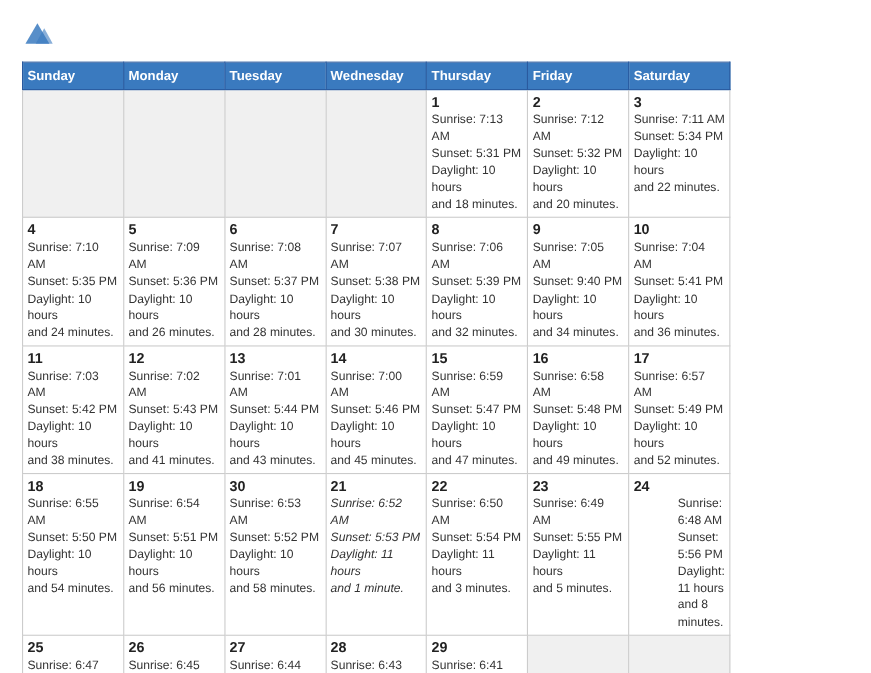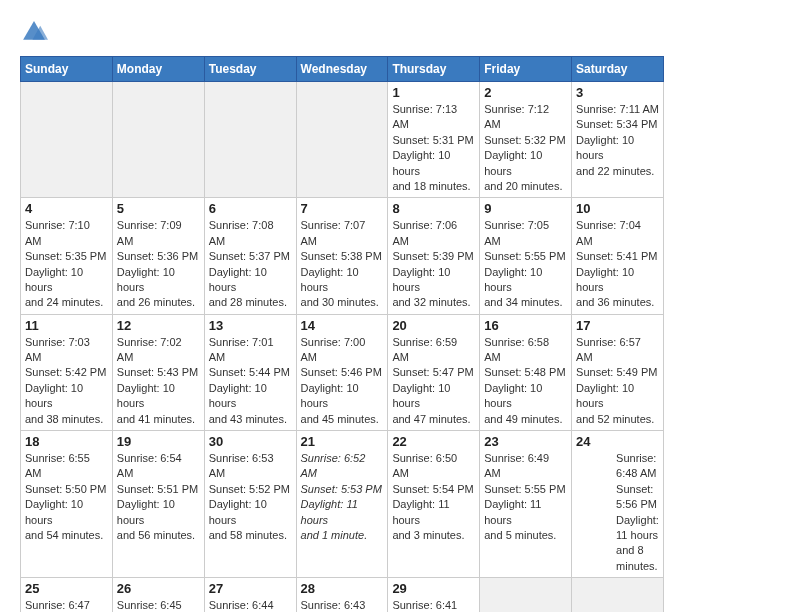--- a/index.html
+++ b/index.html
@@ -191,21 +191,21 @@
           <td>
             <span class="day-num">8</span>
             <div class="day-info" style="white-space: pre-line;">Sunrise: 7:06 AM
 Sunset: 5:39 PM
 Daylight: 10 hours
 and 32 minutes.</div>
           </td>
           <td>
             <span class="day-num">9</span>
             <div class="day-info" style="white-space: pre-line;">Sunrise: 7:05 AM
-Sunset: 5:55 PM
+Sunset: 9:40 PM
 Daylight: 10 hours
 and 34 minutes.</div>
           </td>
           <td>
             <span class="day-num">10</span>
             <div class="day-info" style="white-space: pre-line;">Sunrise: 7:04 AM
 Sunset: 5:41 PM
 Daylight: 10 hours
 and 36 minutes.</div>
           </td>
@@ -233,21 +233,21 @@
 and 43 minutes.</div>
           </td>
           <td>
             <span class="day-num">14</span>
             <div class="day-info" style="white-space: pre-line;">Sunrise: 7:00 AM
 Sunset: 5:46 PM
 Daylight: 10 hours
 and 45 minutes.</div>
           </td>
           <td>
-            <span class="day-num">20</span>
+            <span class="day-num">15</span>
             <div class="day-info" style="white-space: pre-line;">Sunrise: 6:59 AM
 Sunset: 5:47 PM
 Daylight: 10 hours
 and 47 minutes.</div>
           </td>
           <td>
             <span class="day-num">16</span>
             <div class="day-info" style="white-space: pre-line;">Sunrise: 6:58 AM
 Sunset: 5:48 PM
 Daylight: 10 hours

